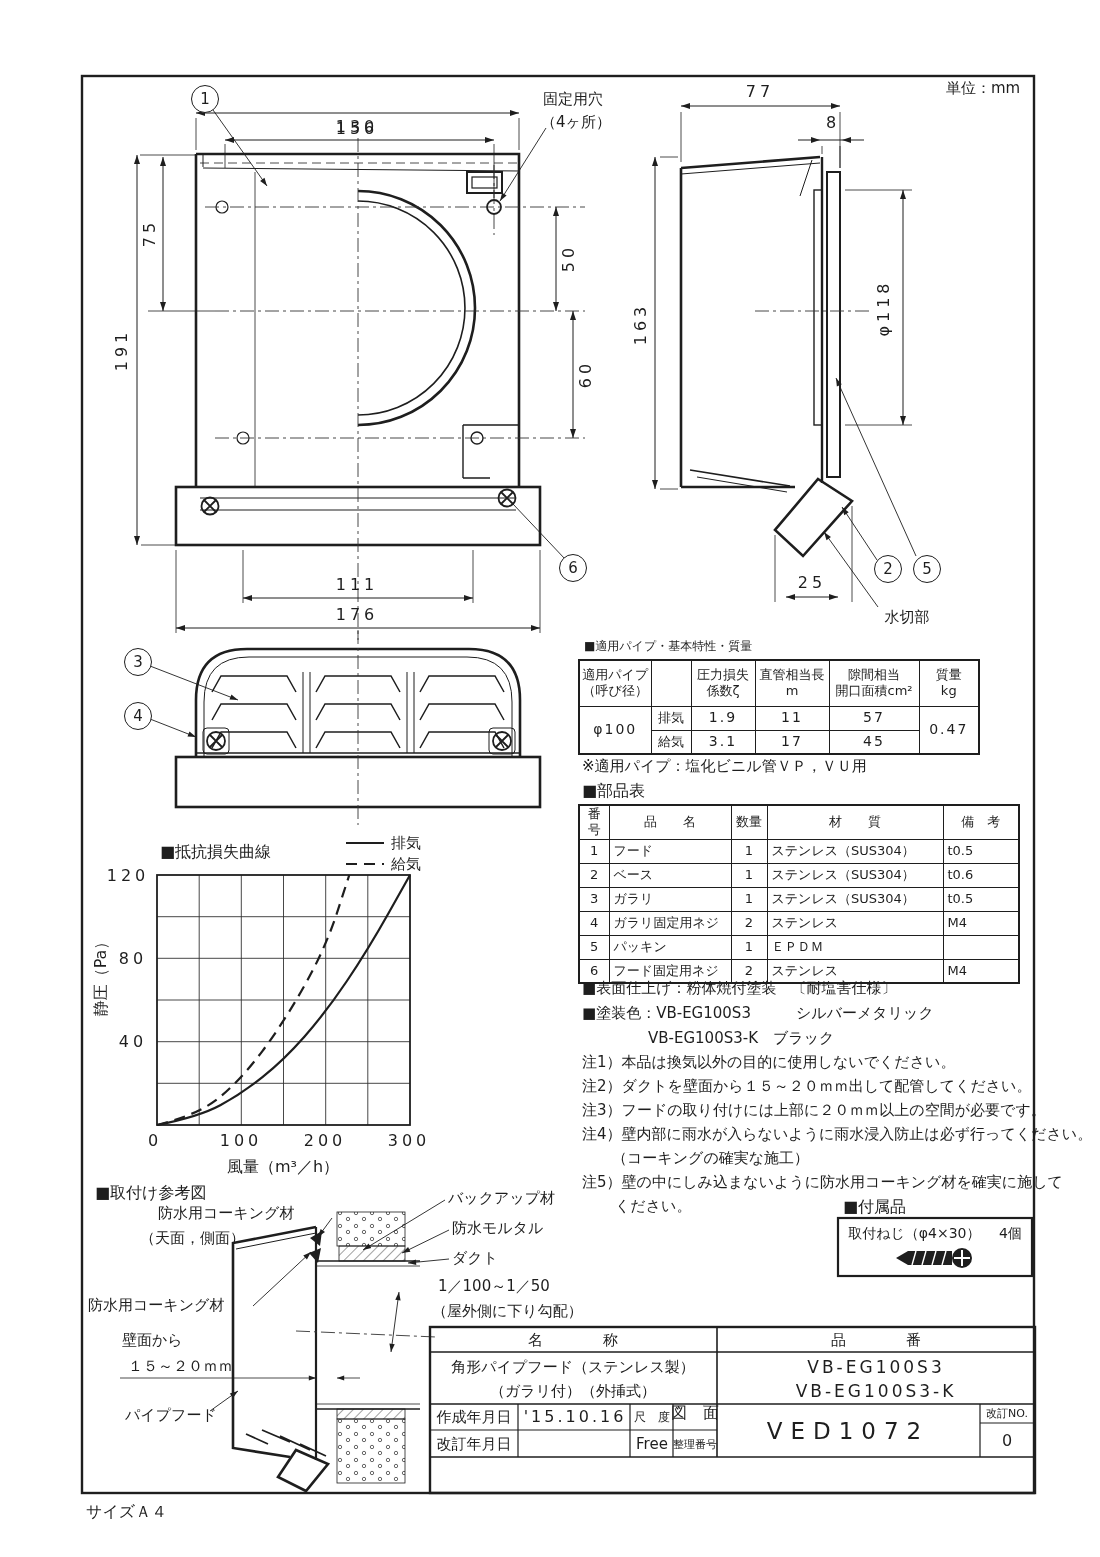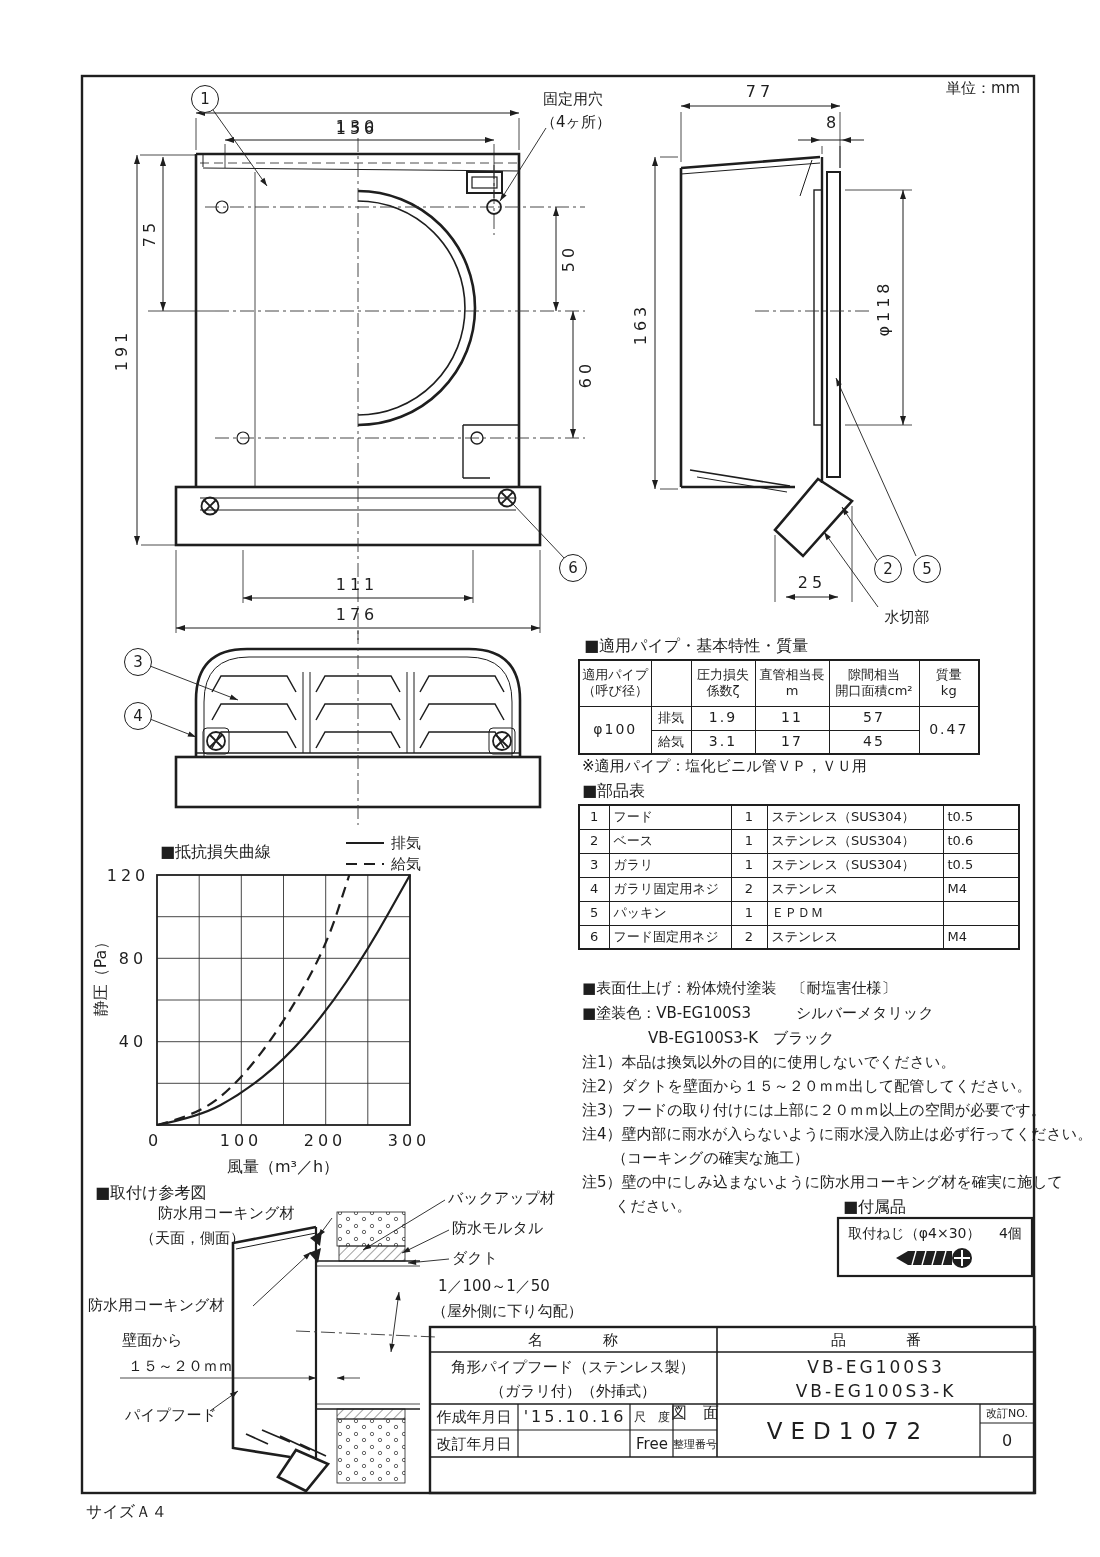--- a/index.html
+++ b/index.html
@@ -288,21 +288,21 @@
 <div class="lbl dim" style="left:133px;top:1042px;">40</div>
 <div class="lbl dim" style="left:155px;top:1141px;">0</div>
 <div class="lbl dim" style="left:241px;top:1141px;text-align:right;">100</div>
 <div class="lbl dim" style="left:325px;top:1141px;">200</div>
 <div class="lbl dim" style="left:409px;top:1141px;">300</div>
 <div class="lbl v" style="left:101px;top:975px;font-size:16px;">静圧（Pa）</div>
 <div class="lbl" style="left:283px;top:1167px;font-size:16px;">風量（m³／h）</div>
 <div class="lbl left" style="left:391px;top:843px;">排気</div>
 <div class="lbl left" style="left:391px;top:864px;">給気</div>
 
-<div class="lbl left" style="left:584px;top:646px;font-size:16px;">■適用パイプ・基本特性・質量</div>
+<div class="lbl left" style="left:584px;top:646px;font-size:12px;">■適用パイプ・基本特性・質量</div>
 <table class="dtable" style="left:578px;top:659px;width:400px;">
   <colgroup>
         <col style="width:72px">
         <col style="width:40px">
         <col style="width:64px">
         <col style="width:74px">
         <col style="width:90px">
         <col style="width:60px">
       </colgroup>
   <tbody>
@@ -335,20 +335,27 @@
 <div class="lbl left" style="left:582px;top:791px;font-size:16px;">■部品表</div>
 <table class="dtable" style="left:578px;top:804px;width:440px;">
   <colgroup>
         <col style="width:30px">
         <col style="width:122px">
         <col style="width:36px">
         <col style="width:176px">
         <col style="width:76px">
       </colgroup>
   <tbody>
+  <tr style="height:26px">
+    <td>番号</td>
+    <td>品　　名</td>
+    <td>数量</td>
+    <td>材　　質</td>
+    <td>備　考</td>
+  </tr>
   <tr style="height:24px">
           <td>1</td>
           <td class="l">フード</td>
           <td>1</td>
           <td class="l">ステンレス（SUS304）</td>
           <td class="l">t0.5</td>
         </tr>
   <tr style="height:24px">
           <td>2</td>
           <td class="l">ベース</td>

